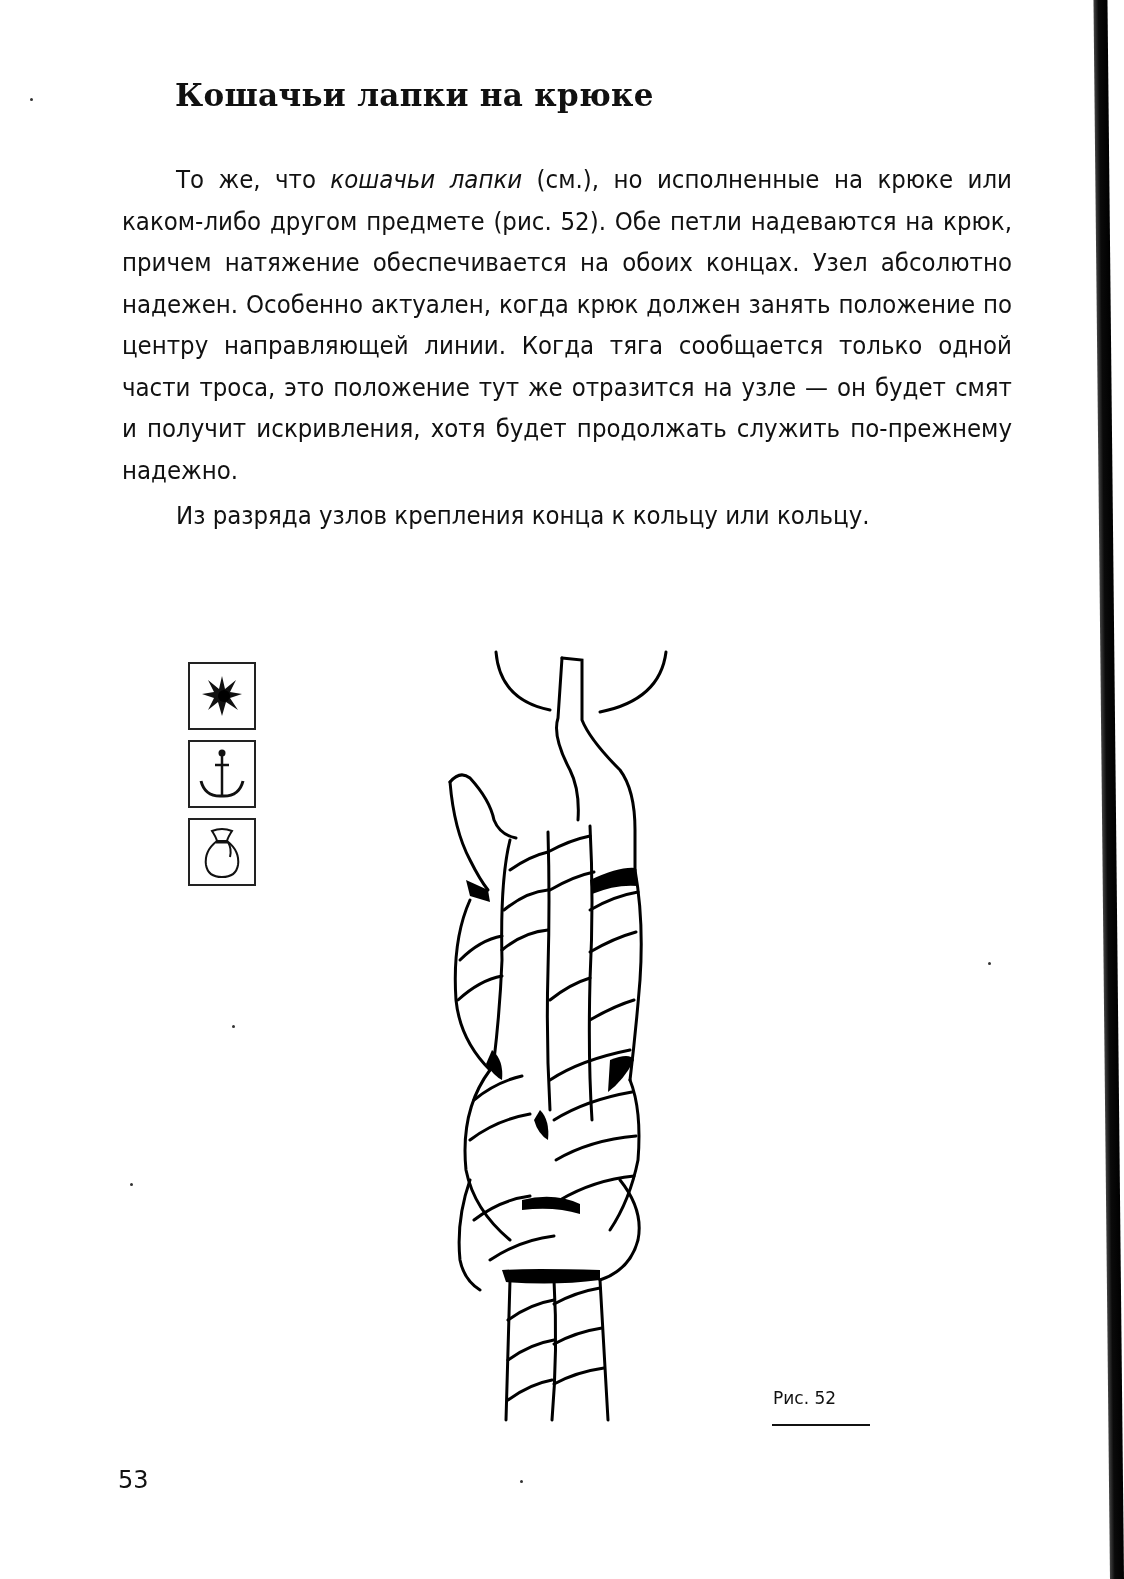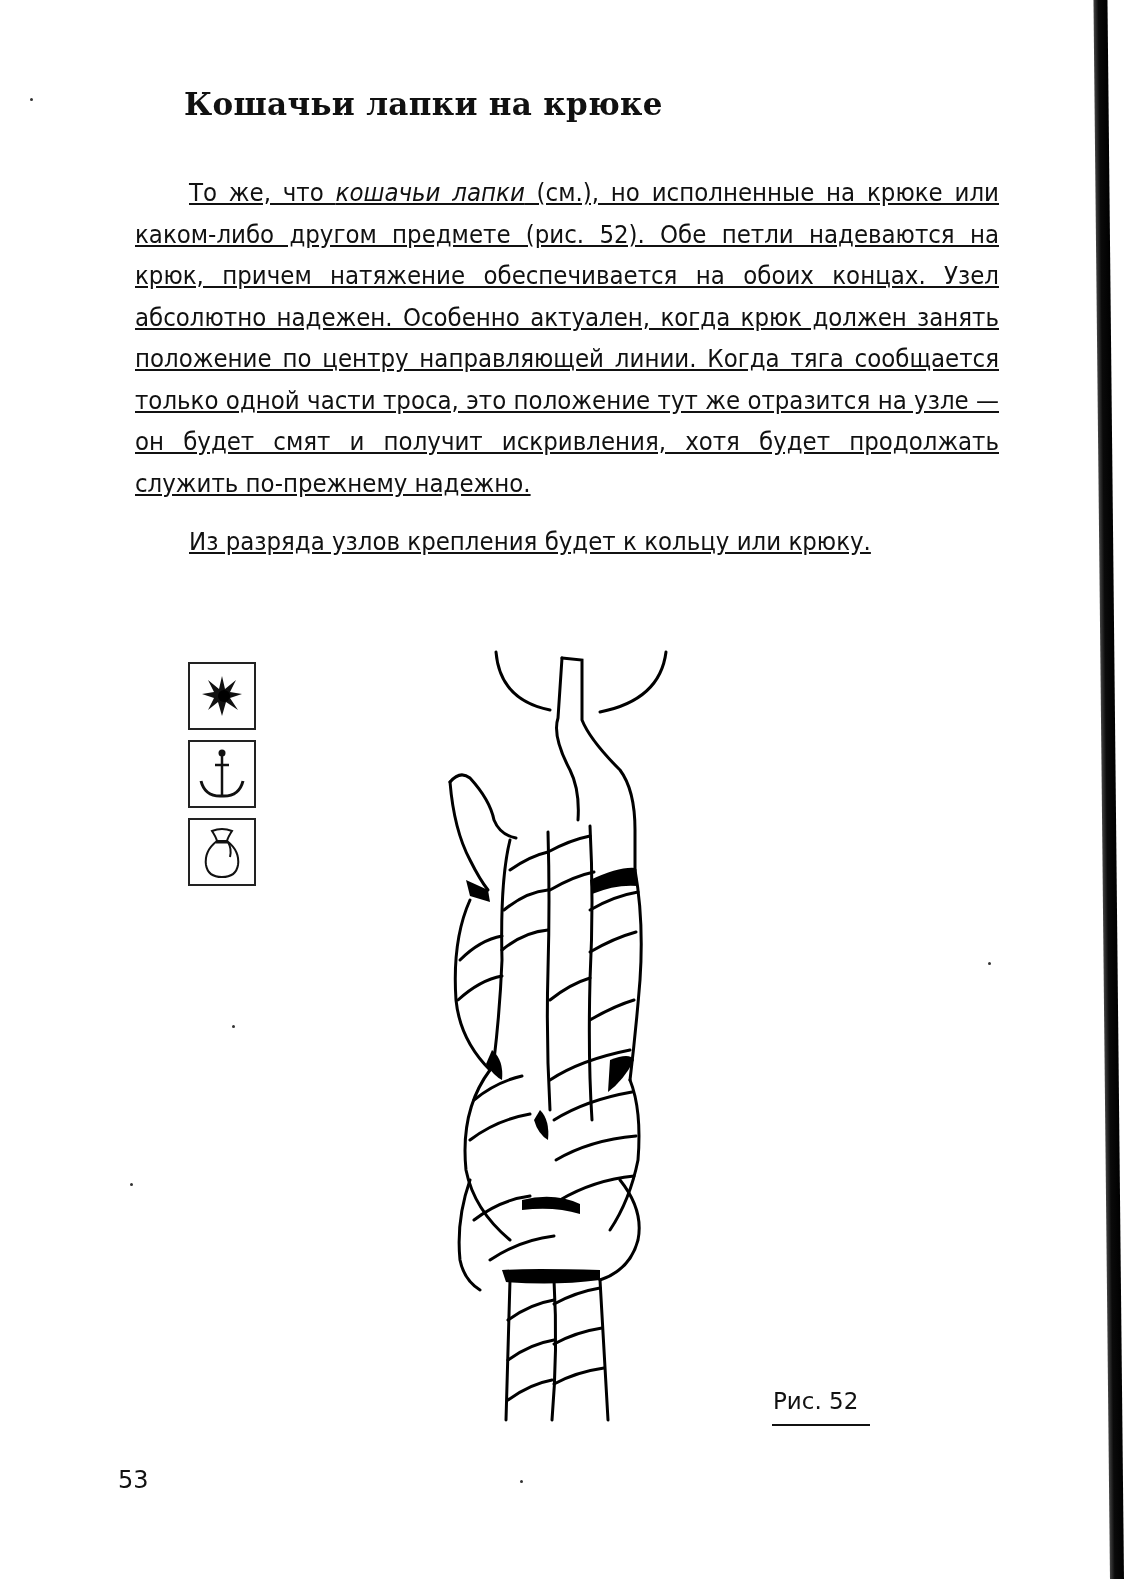--- a/index.html
+++ b/index.html
@@ -14,34 +14,34 @@
   }
   .title {
     position: absolute; left: 172px; top: 74px;
     font-family: "DejaVu Serif", serif; font-weight: bold; font-size: 31px; letter-spacing: 0.3px;
   }
   .body-text {
     position: absolute; left: 118px; top: 155px; width: 898px;
     font-family: "DejaVu Sans", sans-serif; font-size: 25.5px; line-height: 41.5px;
     text-align: justify; font-stretch: condensed;
   }
-  .body-text p { margin: 17px; text-indent: 54px; text-decoration: underline; }
+  .body-text p { margin: 4px; text-indent: 54px; }
   .body-text em { font-style: italic; }
   .icons {
     position: absolute; left: 188px; top: 662px; width: 68px;
   }
   .icon-box {
     width: 64px; height: 64px; border: 2px solid #222; margin-bottom: 10px;
     display: flex; align-items: center; justify-content: center; background: #fff;
   }
   .figure {
     position: absolute; left: 430px; top: 640px; width: 260px; height: 790px;
   }
   .caption {
-    position: absolute; left: 773px; top: 1388px; font-size: 23px;
+    position: absolute; left: 773px; top: 1388px; font-size: 17px;
     font-family: "DejaVu Sans", sans-serif;
   }
   .caption-line {
     position: absolute; left: 772px; top: 1424px; width: 98px; height: 2px; background: #111;
   }
   .page-number {
     position: absolute; left: 118px; top: 1466px; font-size: 24px;
     font-family: "DejaVu Sans", sans-serif;
   }
   .speck { position: absolute; width: 3px; height: 3px; background: #333; border-radius: 50%; }
@@ -50,25 +50,25 @@
 <body>
 
 <div class="page-edge"></div>
 
 <span class="speck" style="left:30px;top:98px;"></span>
 <span class="speck" style="left:232px;top:1025px;"></span>
 <span class="speck" style="left:130px;top:1183px;"></span>
 <span class="speck" style="left:988px;top:962px;"></span>
 <span class="speck" style="left:520px;top:1480px;"></span>
 
-<h1 class="title" style="margin:12px;">Кошачьи лапки на крюке</h1>
+<h1 class="title" style="margin:3px;">Кошачьи лапки на крюке</h1>
 
 <div class="body-text">
   <p><span>То же, что </span><em>кошачьи лапки</em><span> (см.), но исполненные на крюке или каком-либо другом предмете (рис. 52). Обе петли надеваются на крюк, причем натяжение обеспечивается на обоих концах. Узел абсолютно надежен. Особенно актуален, когда крюк должен занять положение по центру направляющей линии. Когда тяга сообщается только одной части троса, это положение тут же отразится на узле — он будет смят и получит искривления, хотя будет продолжать служить по-прежнему надежно.</span></p>
-  <p>Из разряда узлов крепления будет к кольцу или крюку.</p>
+  <p>Из разряда узлов крепления конца к кольцу или кольцу.</p>
 </div>
 
 <div class="icons">
   <div class="icon-box">
     <svg width="44" height="44" viewBox="0 0 44 44">
       <polygon points="22,2 25,15 36,6 30,18 42,20 30,24 38,36 26,28 22,42 18,28 8,36 14,24 2,20 14,18 8,6 19,15" fill="#111"></polygon>
       <circle cx="24" cy="22" r="6" fill="#000"></circle>
     </svg>
   </div>
   <div class="icon-box">

